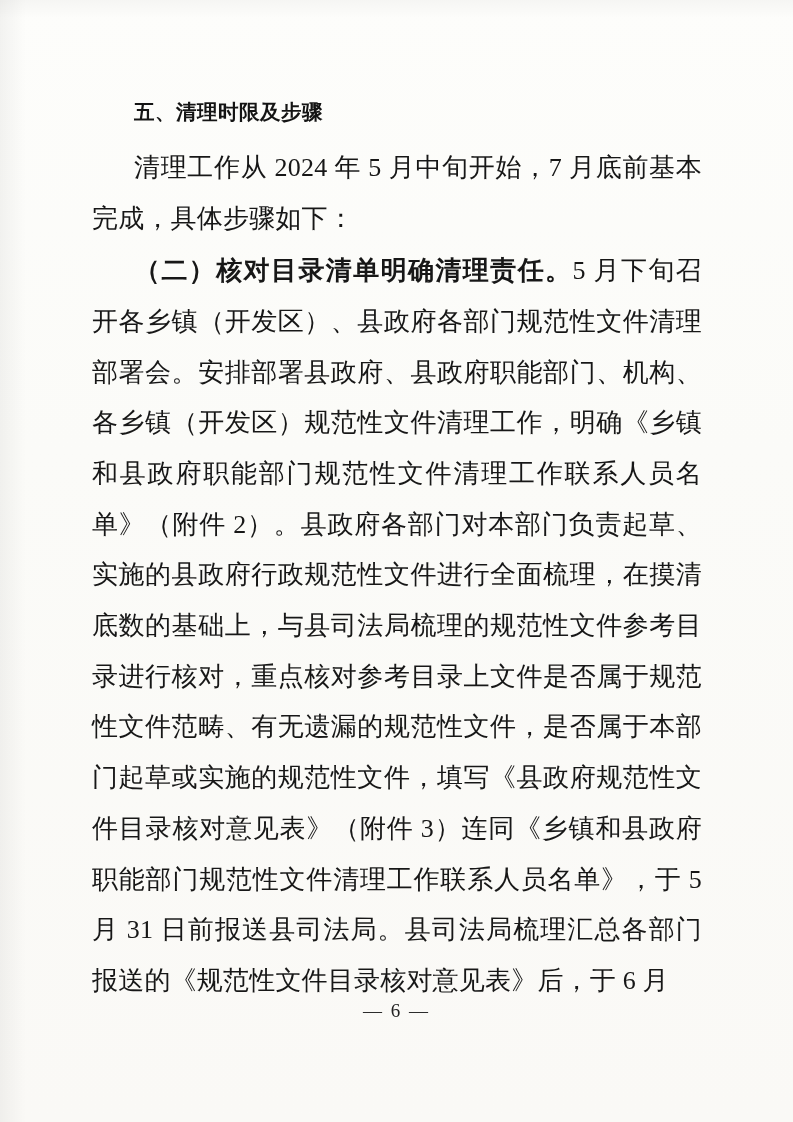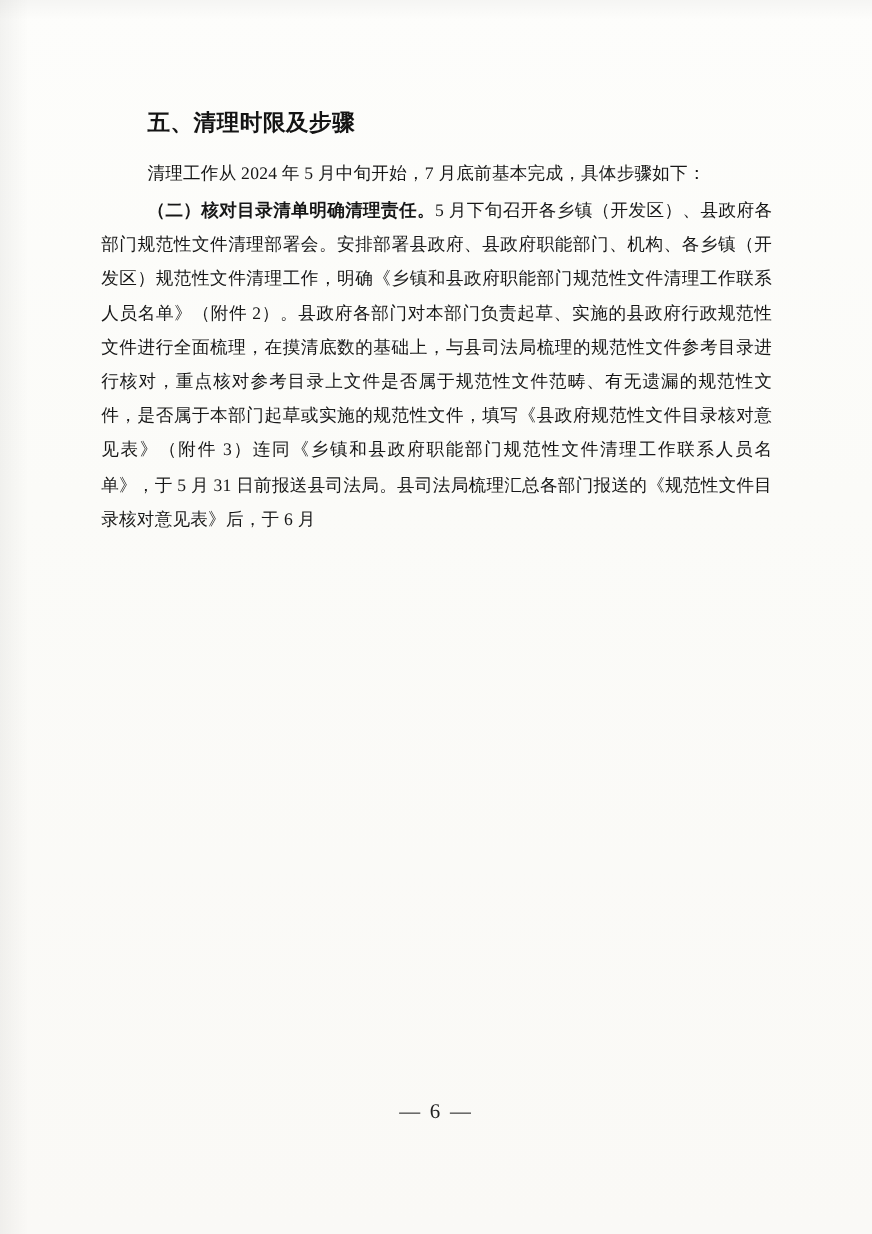--- a/index.html
+++ b/index.html
@@ -32,21 +32,21 @@
   .heading {
     font-size: 20.5px;
     font-weight: bold;
     letter-spacing: 0.5px;
     margin: 0 0 12px 0;
     padding-left: 42px;
     line-height: 1.75;
     color: #141414;
   }
   p.para {
-    font-size: 16px;
+    font-size: 26px;
     line-height: 1.95;
     margin: 0 0 2px 0;
     text-align: justify;
     text-justify: inter-ideograph;
     text-indent: 42px;
     letter-spacing: 0.2px;
     color: #171717;
   }
   p.para .lead {
     font-weight: bold;

